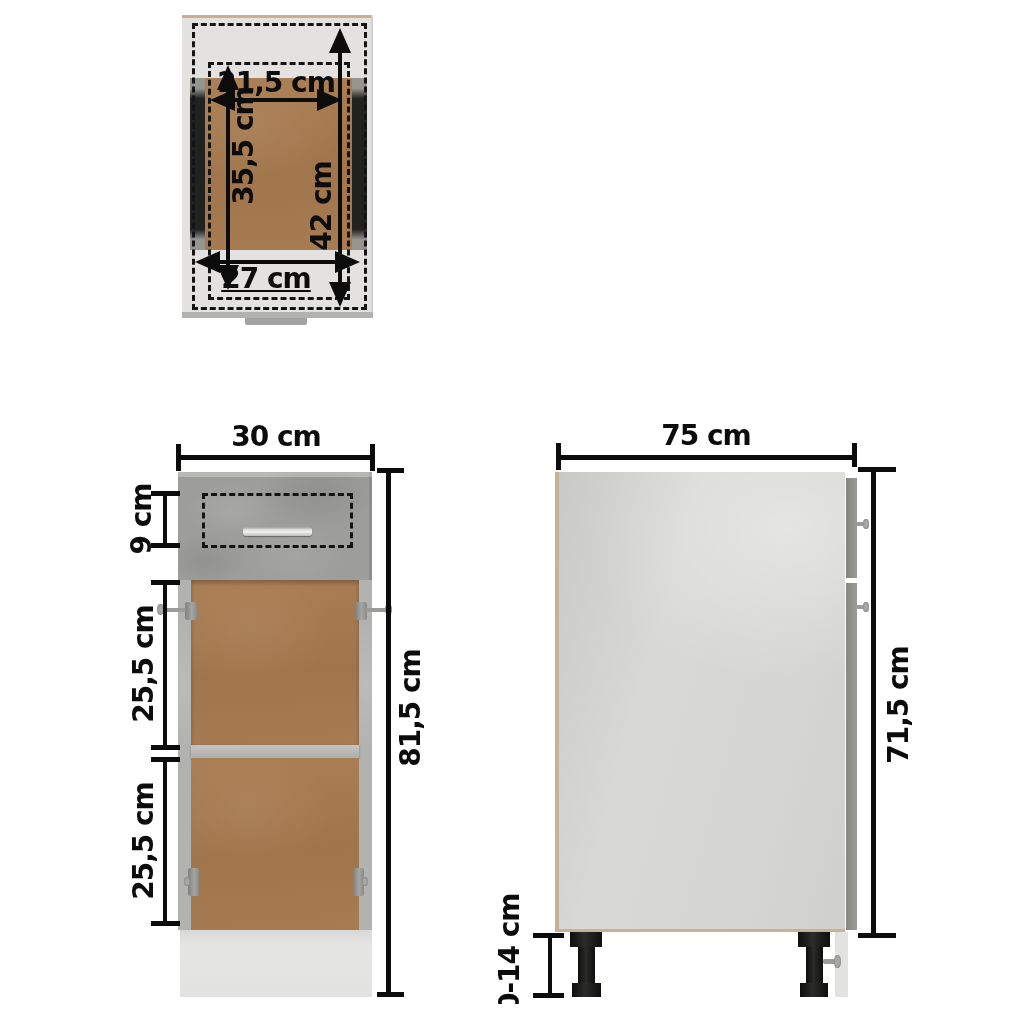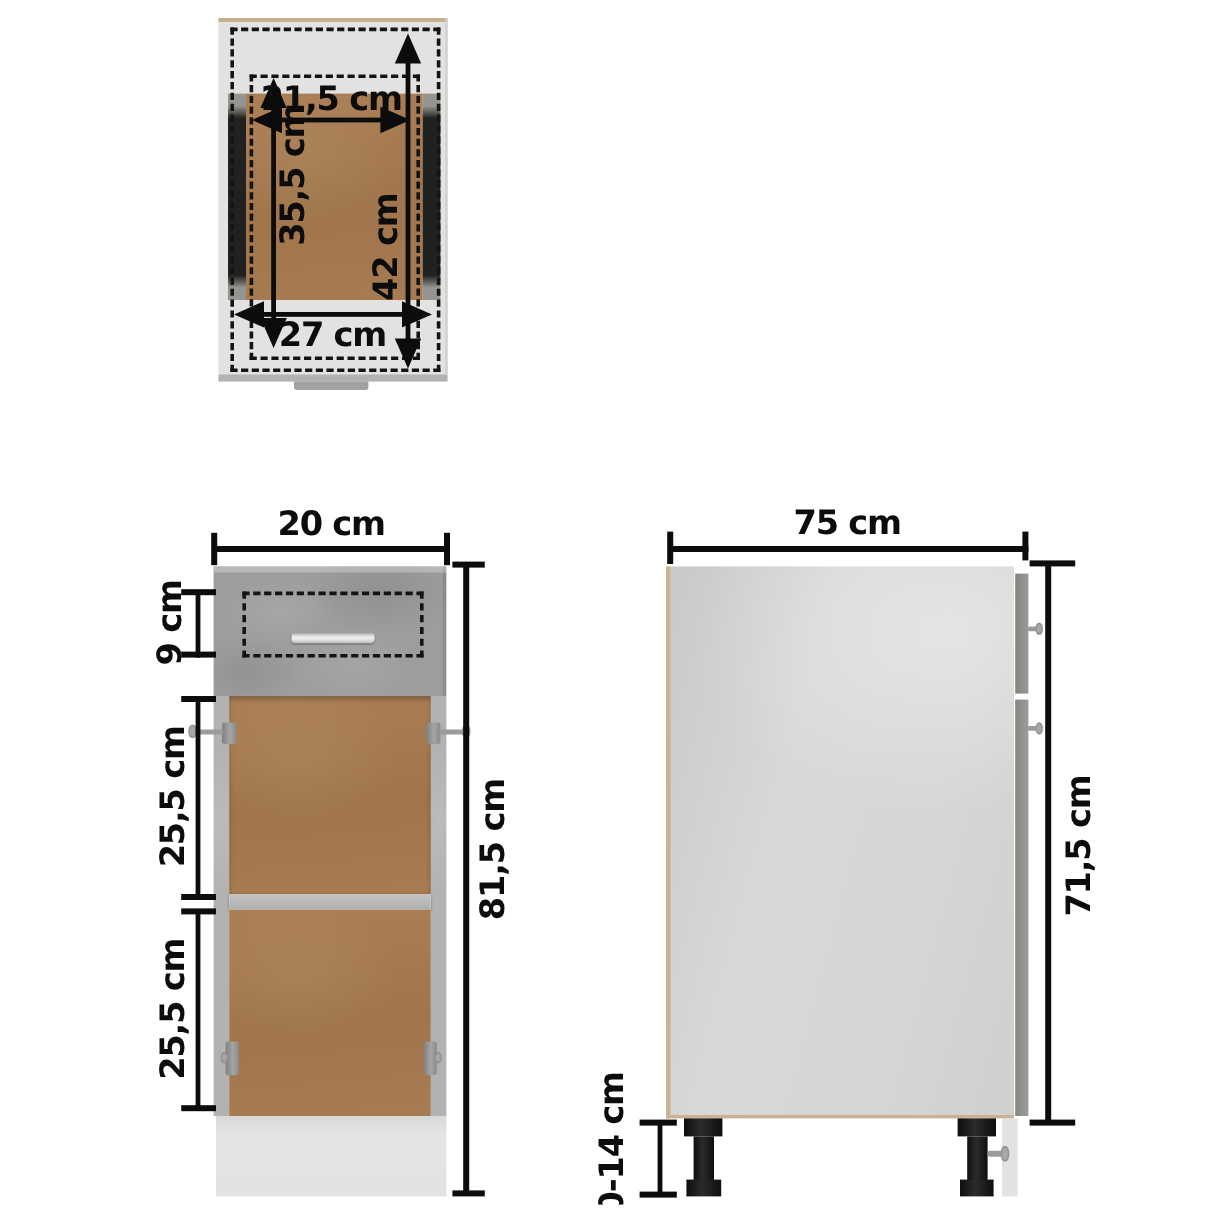--- a/index.html
+++ b/index.html
@@ -87,21 +87,21 @@
     </div>
     <div class="arr-v" style="left:340px;top:28px;height:279px;">
       <i class="sh"></i>
       <i class="hu"></i>
       <i class="hd"></i>
     </div>
 
     <div class="hlabel" style="left:276px;top:83px;">21,5 cm</div>
     <div class="vlabel" style="left:244px;top:146px;">35,5 cm</div>
     <div class="vlabel" style="left:322px;top:206px;">42 cm</div>
-    <div class="hlabel" style="left:277px;top:279px;">27 cm</div>
+    <div class="hlabel" style="left:266px;top:279px;text-decoration:underline;">27 cm</div>
   </div>
 
   <div class="abs" style="left:0;top:0;width:0;height:0;">
     <div class="abs concrete" style="left:178px;top:472px;width:194px;height:108px;
                 box-shadow:inset 0 5px 0 rgba(255,255,255,.28), inset -3px 0 0 rgba(0,0,0,.10);"></div>
     <div class="abs dashed" style="left:202px;top:493px;width:151px;height:55px;"></div>
     <div class="abs metal" style="left:243px;top:527px;width:69px;height:9px;"></div>
 
     <div class="abs frame" style="left:178px;top:580px;width:13px;height:350px;"></div>
     <div class="abs frame" style="left:359px;top:580px;width:13px;height:350px;"></div>
@@ -119,21 +119,21 @@
     <div class="abs pin" style="left:366px;top:608px;width:22px;height:4px;"></div>
     <div class="abs ball" style="left:385px;top:604px;width:7px;height:11px;"></div>
     <div class="abs plate" style="left:188px;top:868px;width:11px;height:28px;"></div>
     <div class="abs ball" style="left:184px;top:877px;width:6px;height:9px;"></div>
     <div class="abs plate" style="left:353px;top:868px;width:11px;height:28px;"></div>
     <div class="abs ball" style="left:362px;top:877px;width:6px;height:9px;"></div>
 
     <div class="abs ink" style="left:178px;top:455px;width:196px;height:5px;"></div>
     <div class="abs ink" style="left:176px;top:444px;width:5px;height:27px;"></div>
     <div class="abs ink" style="left:370px;top:444px;width:5px;height:27px;"></div>
-    <div class="hlabel" style="left:276px;top:437px;">20 cm</div>
+    <div class="hlabel" style="left:276px;top:437px;">30 cm</div>
 
     <div class="abs ink" style="left:386px;top:470px;width:5px;height:525px;"></div>
     <div class="abs ink" style="left:377px;top:468px;width:27px;height:5px;"></div>
     <div class="abs ink" style="left:377px;top:992px;width:27px;height:5px;"></div>
     <div class="vlabel" style="left:411px;top:708px;">81,5 cm</div>
 
     <div class="abs ink" style="left:163px;top:493px;width:4px;height:55px;"></div>
     <div class="abs ink" style="left:151px;top:491px;width:29px;height:5px;"></div>
     <div class="abs ink" style="left:151px;top:543px;width:29px;height:5px;"></div>
     <div class="vlabel" style="left:142px;top:519px;">9 cm</div>

